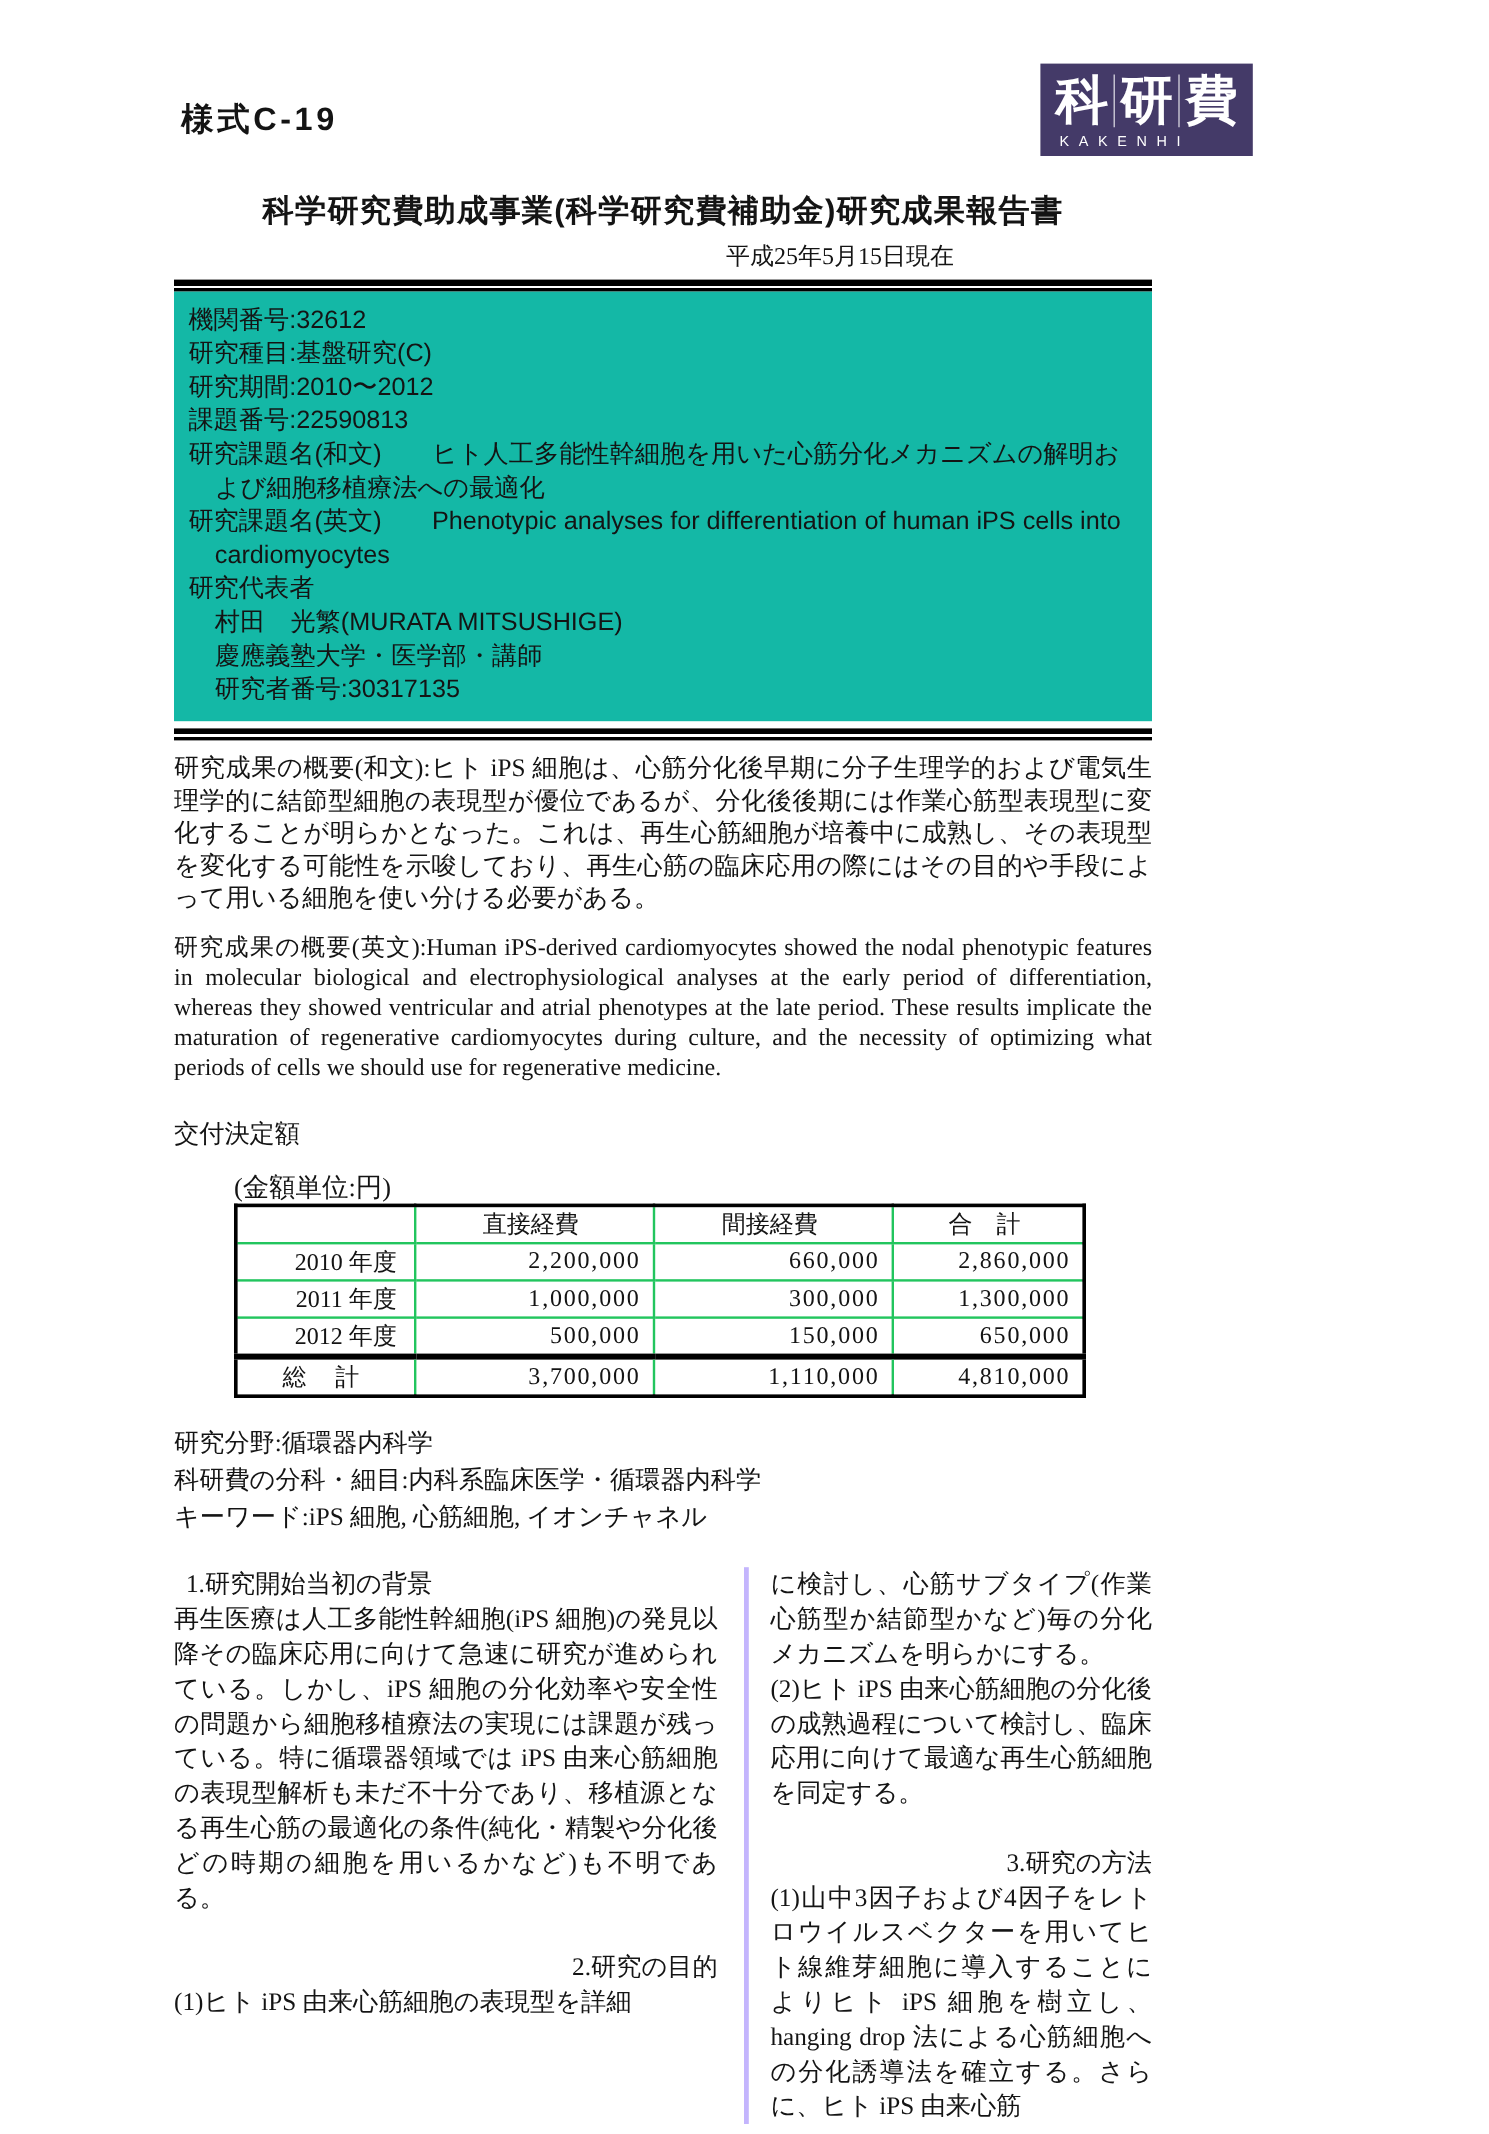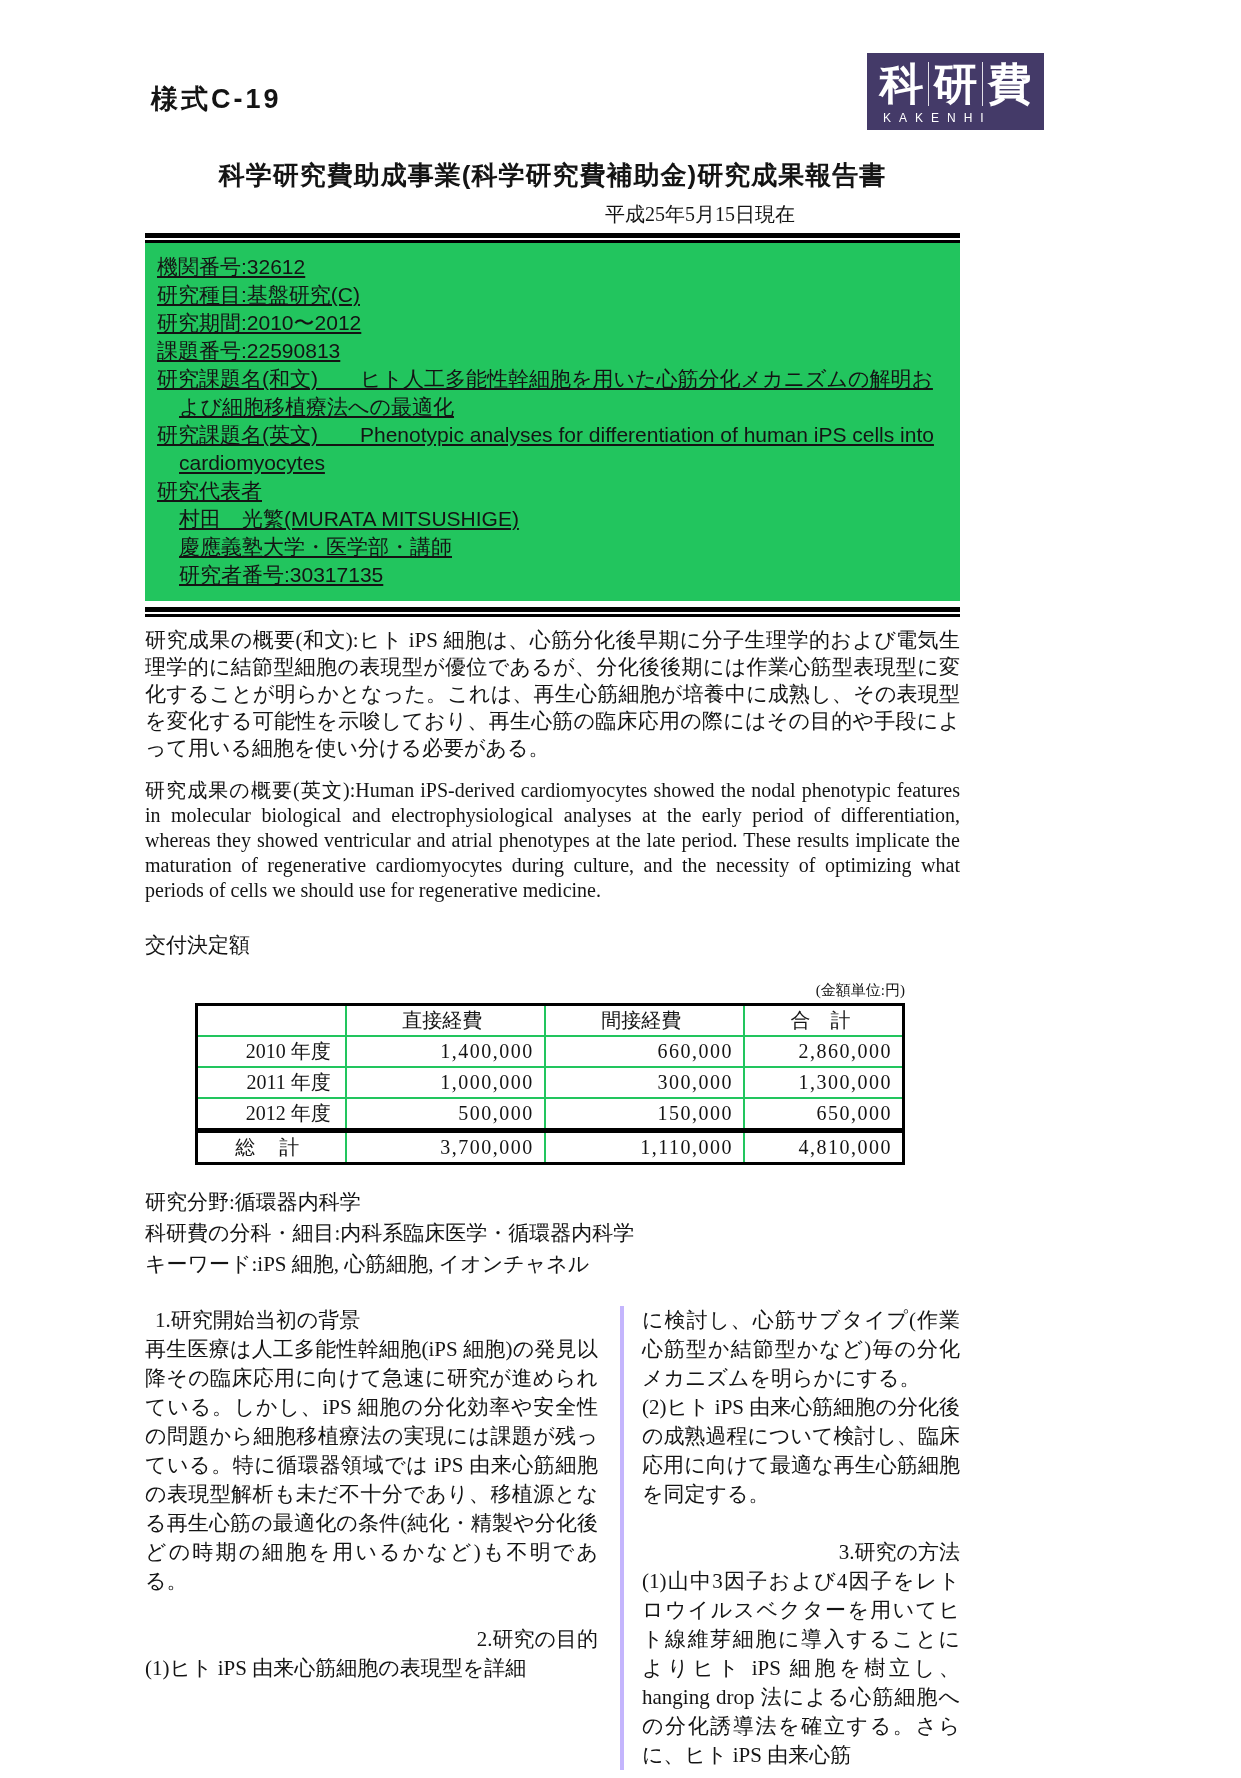--- a/index.html
+++ b/index.html
@@ -73,21 +73,21 @@
     margin:10px 0 0 0; font-size:21px; line-height:27px;
     text-align:justify;
   }
   .summary-en {
     margin-top:16px; font-size:20px; line-height:25px;
   }
   
   .budget-title { margin-top:28px; font-size:21px; }
   .unit-note {
     width:710px; margin-left:50px; margin-top:20px;
-    text-align:right; font-size:15px; line-height:22px;
+    text-align:left; font-size:22px; line-height:22px;
   }
   table.budget {
     width:710px; margin-left:50px; margin-top:2px;
     border-collapse:collapse;
     font-size:20px;
   }
   table.budget th, table.budget td {
     border:2px solid #22c55e; height:29px; padding:0 10px 0 4px;
     font-weight:normal;
   }
@@ -125,21 +125,21 @@
       </div>
       <div class="logo-latin">KAKENHI</div>
     </div>
   </div>
 
   <div class="doc-title">科学研究費助成事業(科学研究費補助金)研究成果報告書</div>
   <div class="date-line">平成25年5月15日現在</div>
 
   <div class="dbl-rule"></div>
 
-  <div class="info-box" style="background-color: #22c55e; text-decoration: underline;">
+  <div class="info-box" style="background-color: #14b8a6;">
     <div class="info-line">機関番号:32612</div>
     <div class="info-line">研究種目:基盤研究(C)</div>
     <div class="info-line">研究期間:2010〜2012</div>
     <div class="info-line">課題番号:22590813</div>
     <div class="info-line hang">研究課題名(和文)　　ヒト人工多能性幹細胞を用いた心筋分化メカニズムの解明および細胞移植療法への最適化</div>
     <div class="info-line hang">研究課題名(英文)　　Phenotypic analyses for differentiation of human iPS cells into cardiomyocytes</div>
     <div class="info-line">研究代表者</div>
     <div class="info-line indent1">村田　光繁(MURATA MITSUSHIGE)</div>
     <div class="info-line indent1">慶應義塾大学・医学部・講師</div>
     <div class="info-line indent1">研究者番号:30317135</div>
@@ -163,21 +163,21 @@
       </colgroup>
     <tbody>
         <tr>
       <th></th>
       <th>直接経費</th>
       <th>間接経費</th>
       <th>合　計</th>
     </tr>
     <tr>
       <td class="row-label">2010 年度</td>
-      <td class="num">1,400,000</td>
+      <td class="num">2,200,000</td>
       <td class="num">660,000</td>
       <td class="num">2,860,000</td>
     </tr>
     <tr>
       <td class="row-label">2011 年度</td>
       <td class="num">1,000,000</td>
       <td class="num">300,000</td>
       <td class="num">1,300,000</td>
     </tr>
     <tr>

